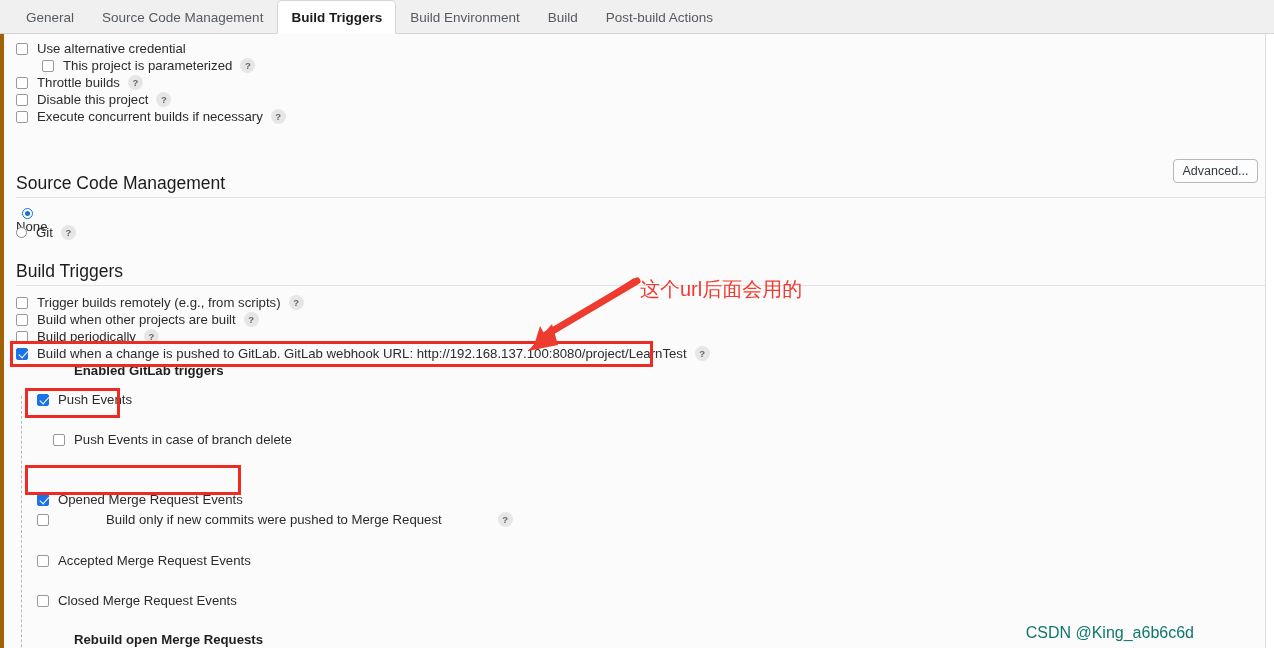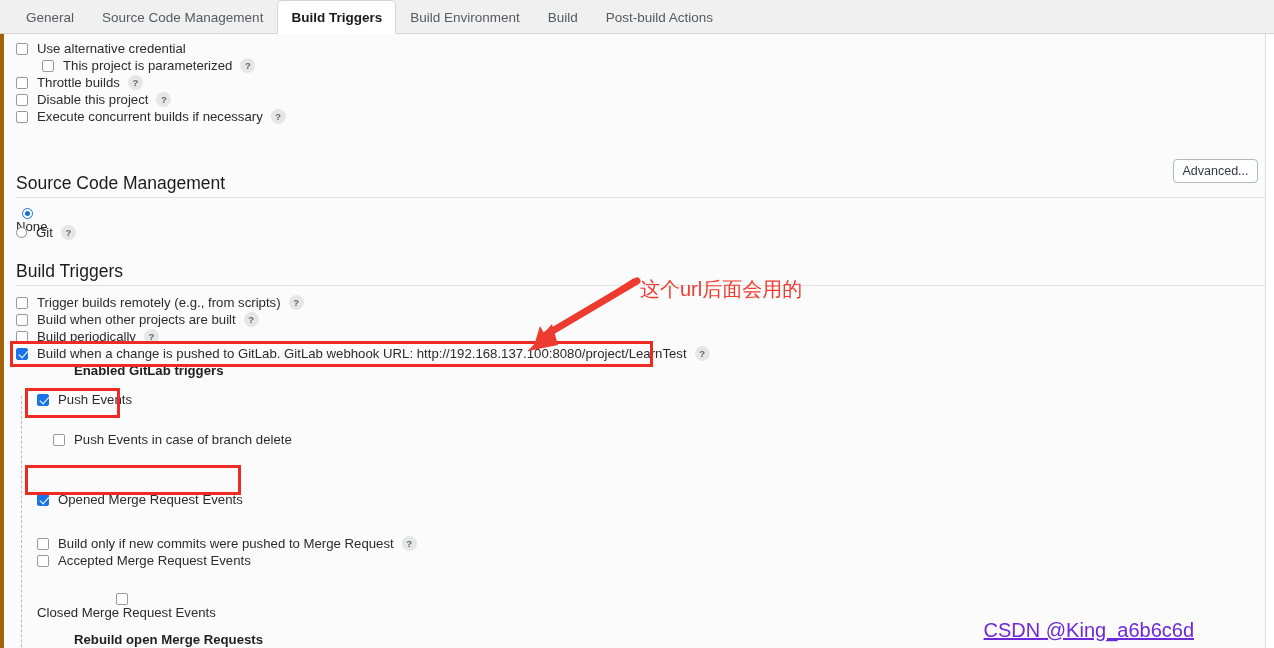--- a/index.html
+++ b/index.html
@@ -181,24 +181,23 @@
     position: absolute;
     color: #f23a30;
     font-size: 20px;
     white-space: nowrap;
   }
   .arrow-svg { position: absolute; left: 500px; top: 275px; pointer-events: none; }
 
   .watermark {
     position: absolute;
     right: 12px; bottom: 6px;
-    color: #6d28d9;
-    font-size: 20px;
-    white-space: nowrap;
-    text-decoration: underline;
+    color: #0f766e;
+    font-size: 16px;
+    white-space: nowrap;
   }
 </style>
 </head>
 <body>
 
 <div id="root">
 
   <div class="tabbar">
     <div class="tab">General</div>
     <div class="tab">Source Code Management</div>
@@ -294,32 +293,32 @@
       <div class="chkrow" style="left:37px; top:398px;margin-left:12px;">
         <span class="cb"></span>
         <span>Push Events in case of branch delete</span>
       </div>
 
       <div class="chkrow" style="left:33px; top:438px;margin-top:20px;">
         <span class="cb checked"></span>
         <span>Opened Merge Request Events</span>
       </div>
 
-      <div class="chkrow" style="left:33px; top:502px;">
+      <div class="chkrow" style="left:33px; top:478px;gap:48px;">
         <span class="cb"></span>
         <span>Build only if new commits were pushed to Merge Request</span>
         <span class="help">?</span>
       </div>
 
       <div class="chkrow" style="left:33px; top:519px;">
         <span class="cb"></span>
         <span>Accepted Merge Request Events</span>
       </div>
 
-      <div class="chkrow" style="left:33px; top:559px;flex-direction:column;">
+      <div class="chkrow" style="left:33px; top:559px;">
         <span class="cb"></span>
         <span>Closed Merge Request Events</span>
       </div>
 
       <div class="subhead" style="left:30px; top:598px;">Rebuild open Merge Requests</div>
 
     </div>
   </div>
 
   <div class="redbox" style="left:10px; top:341px; width:643px; height:26px;"></div>

